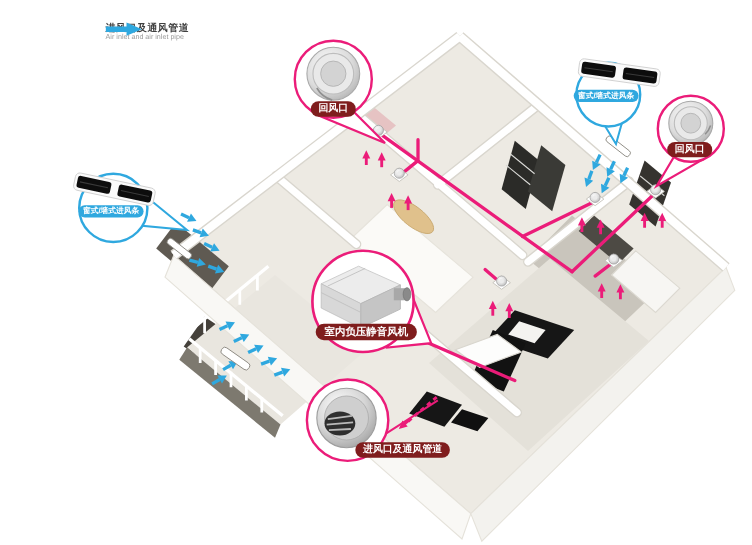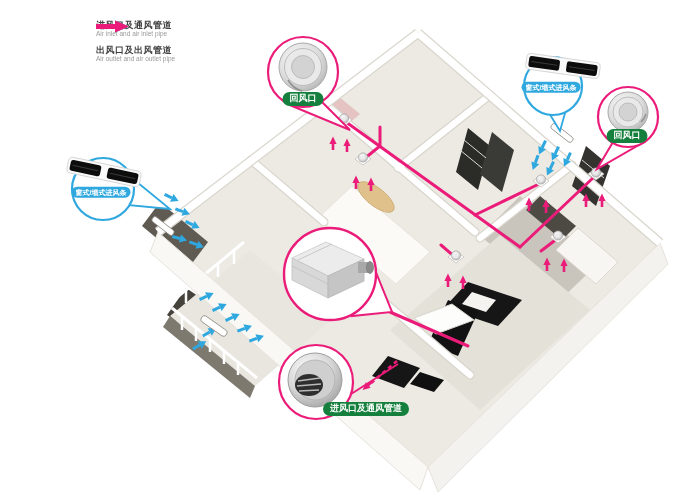--- a/index.html
+++ b/index.html
@@ -7,21 +7,21 @@
          font-family:"Liberation Sans",sans-serif;}
   .stage svg{position:absolute;left:0;top:0;}
   
   .legend{position:absolute;left:96px;top:20px;display:flex;flex-direction:column;gap:7px;}
   .legend-row{display:flex;align-items:flex-start;gap:6px;}
   .legend-text .cn{font-size:9px;font-weight:bold;color:#404040;letter-spacing:.5px;line-height:1.15;}
   .legend-text .en{font-size:6.5px;color:#9a9a9a;line-height:1.2;}
   
   .badge{position:absolute;transform:translate(-50%,-50%);color:#fff;font-weight:bold;
          white-space:nowrap;border-radius:8px;text-align:center;z-index:6;line-height:1.1;}
-  .badge.pink{background:#15803d;}
+  .badge.pink{background:#7f1d1d;}
   .badge.blue{background:#2FA8DF;}
   .b-sm{font-size:9px;padding:2px 7px;}
   .b-xs{font-size:7px;padding:1.5px 4px;border-radius:6px;}
   .b-md{font-size:9.5px;padding:2.5px 8px;border-radius:9px;}
 </style>
 </head>
 <body>
 
 <div class="stage">
 
@@ -255,30 +255,22 @@
   <div class="legend">
     <div class="legend-row">
       <svg width="36" height="13">
         <polygon points="0,4 19,4 19,0.5 33,6.5 19,12.5 19,9 0,9" fill="#2FA8DF"></polygon>
       </svg>
       <div class="legend-text">
         <div class="cn">进风口及通风管道</div>
         <div class="en">Air inlet and air inlet pipe</div>
       </div>
     </div>
-    <div class="legend-row">
-      <svg width="36" height="13">
-        <polygon points="0,4 19,4 19,0.5 33,6.5 19,12.5 19,9 0,9" fill="#EB1C79"></polygon>
-      </svg>
-      <div class="legend-text">
-        <div class="cn">出风口及出风管道</div>
-        <div class="en">Air outlet and air outlet pipe</div>
-      </div>
-    </div>
   </div>
 
   <div class="badge pink b-sm" style="left:303px;top:99px;">回风口</div>
   <div class="badge blue b-xs" style="left:551px;top:87px;">窗式/墙式进风条</div>
   <div class="badge pink b-sm" style="left:627px;top:136px;">回风口</div>
   <div class="badge blue b-xs" style="left:101px;top:192px;">窗式/墙式进风条</div>
+  <div class="badge pink b-md" style="left:333px;top:302px;">室内负压静音风机</div>
   <div class="badge pink b-sm" style="left:366px;top:409px;">进风口及通风管道</div>
 
 </div>
 
 </body></html>

